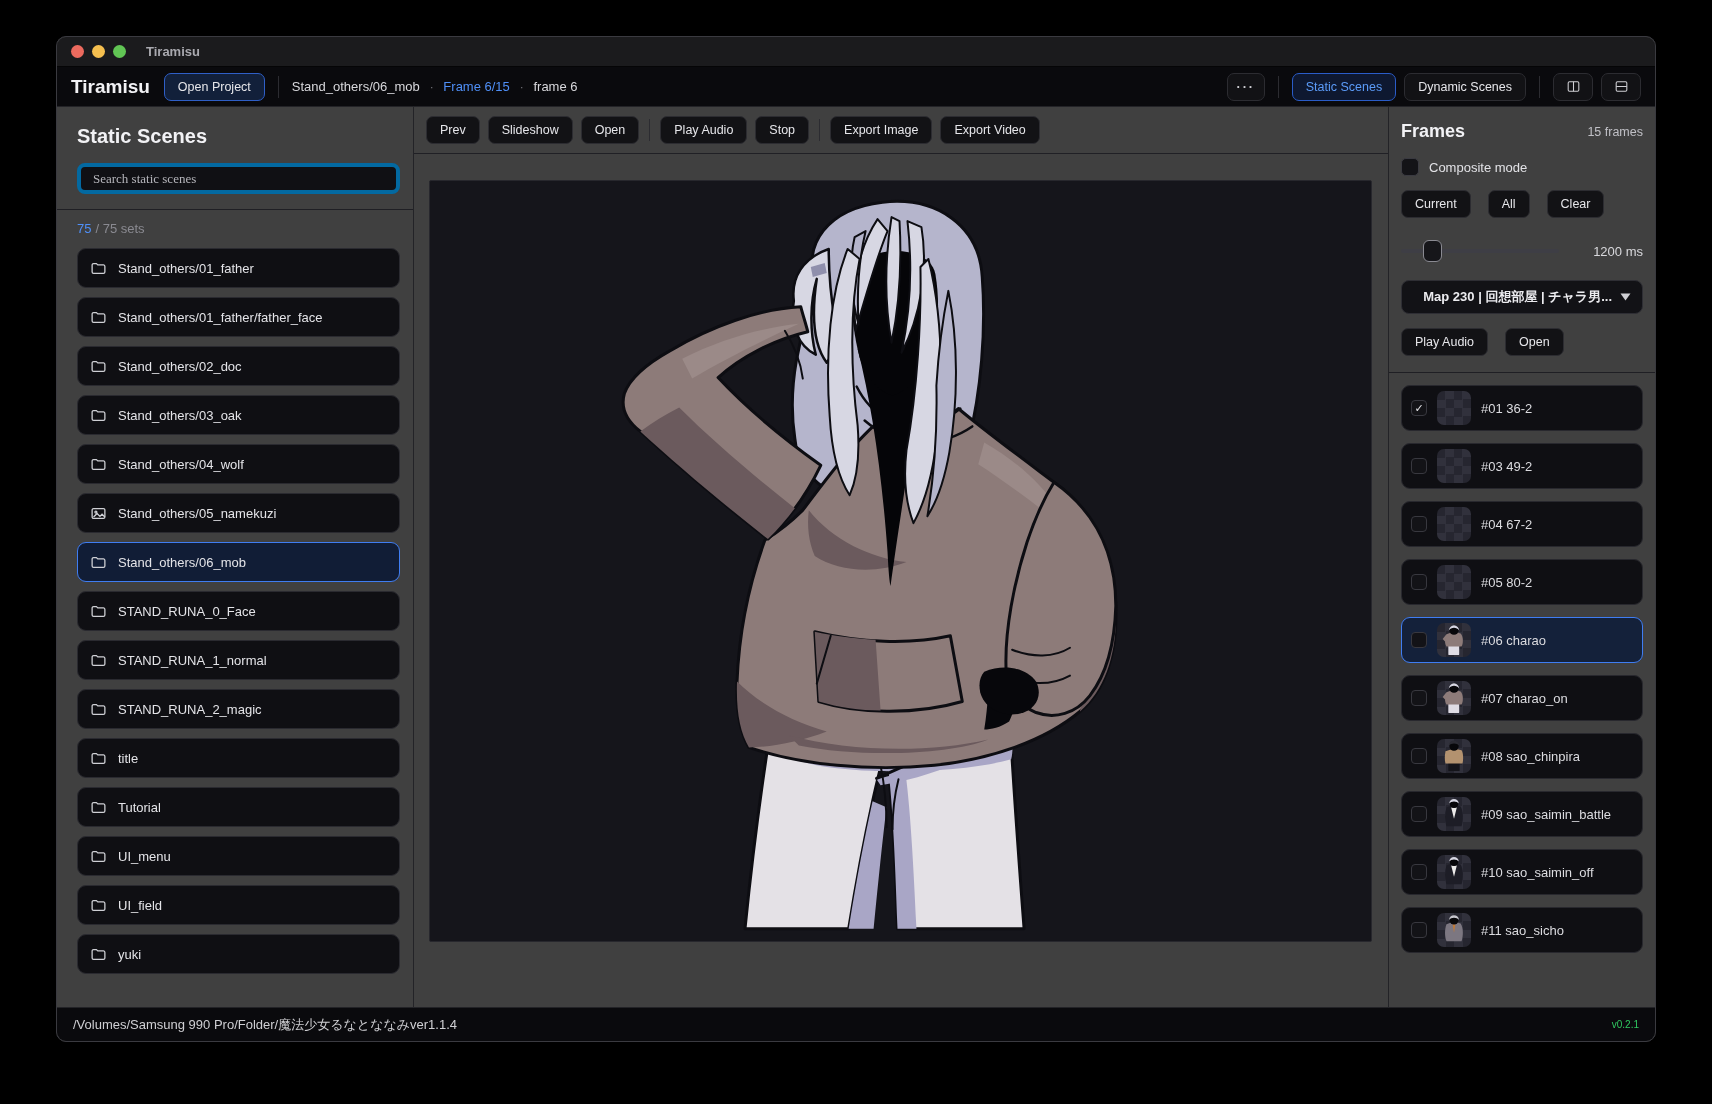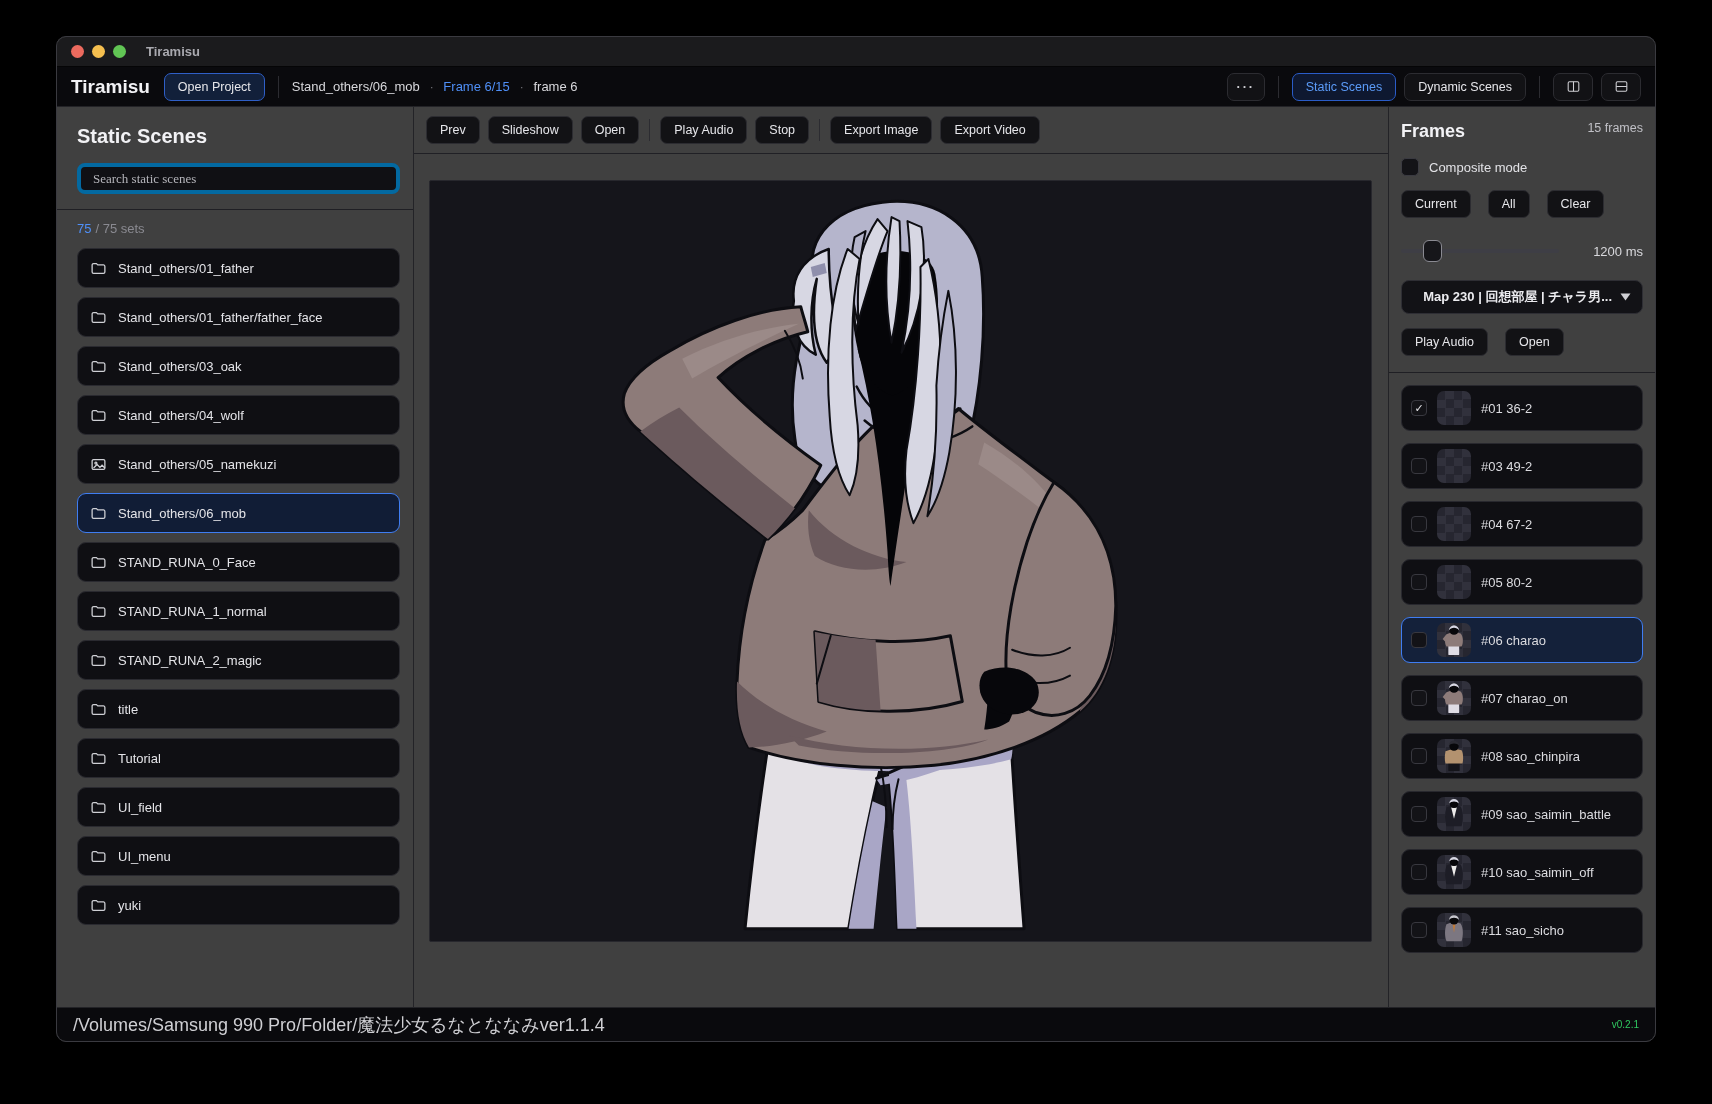--- a/index.html
+++ b/index.html
@@ -57,21 +57,21 @@
   .toolbar { display:flex; align-items:center; padding:9px 12px; }
   .toolbar .vdiv { margin:0 10px; }
   .toolbar .btn + .btn { margin-left:8px; }
   .toolbar-div { height:1px; background:#202025; }
   .canvas { position:absolute; left:15px; right:16px; top:73px; height:762px;
     background:#15151b; border:1px solid #27272d; border-radius:2px; }
   .canvas svg { width:100%; height:100%; display:block; }
 
   
   .rpanel { width:267px; border-left:1px solid #232327; padding:14px 12px 0 12px; overflow:hidden; }
-  .rp-title-row { display:flex; align-items:flex-start; justify-content:space-between; margin-bottom:16px; }
+  .rp-title-row { display:flex; align-items:center; justify-content:space-between; margin-bottom:16px; }
   .rp-title-row h2 { font-size:18px; font-weight:bold; color:#f2f2f5; }
   .rp-count { font-size:12.5px; color:#c0c0c6; }
   .composite-row { display:flex; align-items:center; gap:10px; margin-bottom:14px; }
   .checkbox { width:18px; height:18px; border:1px solid #3a3a41; border-radius:5px; background:#131317; flex:none; cursor:pointer; }
   .composite-row .lbl { font-size:13px; color:#e2e2e6; }
   .rp-btn-row { display:flex; gap:9px; margin-bottom:22px; }
   .slider-row { display:flex; align-items:center; justify-content:space-between; margin-bottom:18px; }
   .slider { position:relative; width:158px; height:22px; cursor:pointer; }
   .slider .track { position:absolute; left:0; right:0; top:9px; height:4px; border-radius:2px; background:#3e3e45; }
   .slider .handle { position:absolute; left:22px; top:0; width:19px; height:22px; border-radius:6px;
@@ -92,21 +92,21 @@
     flex:none; display:flex; align-items:center; justify-content:center; font-size:11px; color:#e8e8ec; cursor:pointer; }
   .fthumb { width:34px; height:34px; border-radius:7px; flex:none; overflow:hidden; position:relative;
     background:
       repeating-conic-gradient(#31313c 0% 25%, #262630 25% 50%) 0 0 / 17px 17px; }
   .fthumb svg { position:absolute; inset:0; width:100%; height:100%; }
   .flabel { font-size:13px; color:#dcdce0; white-space:nowrap; overflow:hidden; }
 
   
   .statusbar { position:absolute; left:0; right:0; bottom:0; height:34px; border-top:1px solid #232327;
     display:flex; align-items:center; justify-content:space-between; padding:0 16px; background:#0a0a0d; }
-  .status-path { font-size:18px; color:#cfcfd3; }
+  .status-path { font-size:13px; color:#cfcfd3; }
   .status-version { font-size:10px; color:#30c860; }
 </style>
 </head>
 <body>
 
 <svg width="0" height="0" style="position:absolute">
   <defs>
     <symbol id="i-folder" viewBox="0 0 24 24">
       <path d="M3 7 V17 a2 2 0 0 0 2 2 h14 a2 2 0 0 0 2 -2 V9 a2 2 0 0 0 -2 -2 h-8 l-2 -2 H5 a2 2 0 0 0 -2 2 Z"></path>
     </symbol>
@@ -203,20 +203,26 @@
         <div class="scene-item">
             <svg>
               <use href="#i-folder"></use>
             </svg>
             <span class="lbl">Stand_others/01_father/father_face</span>
           </div>
         <div class="scene-item">
             <svg>
               <use href="#i-folder"></use>
             </svg>
+            <span class="lbl">Stand_others/02_doc</span>
+          </div>
+        <div class="scene-item">
+            <svg>
+              <use href="#i-folder"></use>
+            </svg>
             <span class="lbl">Stand_others/03_oak</span>
           </div>
         <div class="scene-item">
             <svg>
               <use href="#i-folder"></use>
             </svg>
             <span class="lbl">Stand_others/04_wolf</span>
           </div>
         <div class="scene-item">
             <svg>
@@ -257,27 +263,27 @@
         <div class="scene-item">
             <svg>
               <use href="#i-folder"></use>
             </svg>
             <span class="lbl">Tutorial</span>
           </div>
         <div class="scene-item">
             <svg>
               <use href="#i-folder"></use>
             </svg>
+            <span class="lbl">UI_menu</span>
+          </div>
+        <div class="scene-item">
+            <svg>
+              <use href="#i-folder"></use>
+            </svg>
             <span class="lbl">UI_field</span>
-          </div>
-        <div class="scene-item">
-            <svg>
-              <use href="#i-folder"></use>
-            </svg>
-            <span class="lbl">UI_menu</span>
           </div>
         <div class="scene-item">
             <svg>
               <use href="#i-folder"></use>
             </svg>
             <span class="lbl">yuki</span>
           </div>
       </div>
     </div>
 

